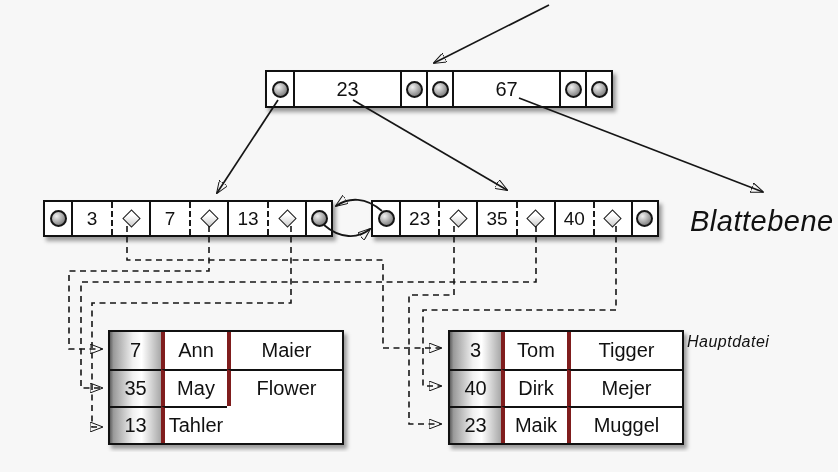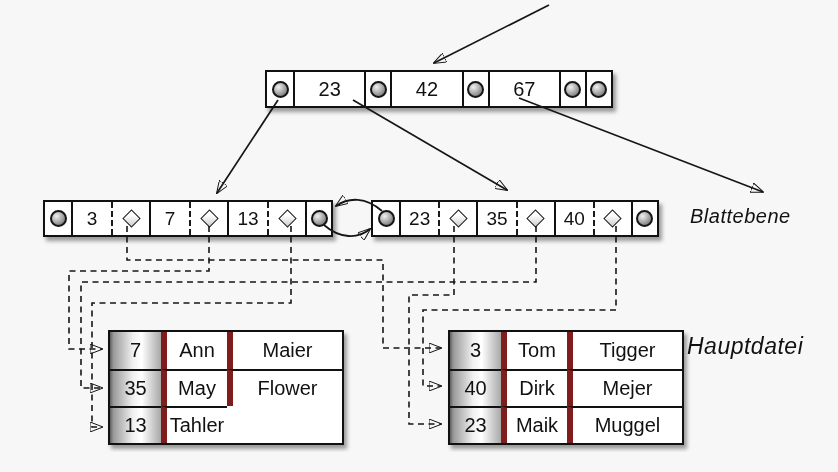--- a/index.html
+++ b/index.html
@@ -59,38 +59,38 @@
     position:absolute;z-index:2;
     display:grid;
     grid-template-columns:51px 66px 115px;
     grid-auto-rows:37px;
     background:#fff;border:2px solid #111;
     box-shadow:3px 4px 4px rgba(0,0,0,0.38);
   }
   .dtable-cell{
     display:flex;align-items:center;justify-content:center;
     font-size:20px;color:#111;
-    border-left:6px solid #7f1d1d;border-top:2px solid #111;
+    border-left:4px solid #7f1d1d;border-top:2px solid #111;
     box-sizing:border-box;
   }
   .dtable-cell.col1{border-left:none;}
   .dtable-cell.row1{border-top:none;}
   .dtable-cell.keycol{
     background:linear-gradient(90deg,#606060 0%,#9a9a9a 7%,#f0f0f0 45%,#ffffff 62%,#a8a8a8 100%);
   }
   #table-left{left:102px;top:330px;}
   #table-right{left:442px;top:330px;}
   
   .lvl-label{
     position:absolute;z-index:2;
-    font-style:italic;font-size:20px;color:#111;
+    font-style:italic;font-size:29px;color:#111;
     letter-spacing:0.5px;
   }
   #label-leaf{left:684px;top:205px;}
-  #label-main{left:681px;top:333px;font-size:23px;}
+  #label-main{left:681px;top:333px;font-size:16px;}
 </style>
 </head>
 <body>
 
 <div id="canvas">
 
   <svg id="connectors" viewBox="0 0 838 472" xmlns="http://www.w3.org/2000/svg">
     <defs>
       <marker id="ah" markerWidth="13" markerHeight="10" refX="12" refY="5" orient="auto" markerUnits="userSpaceOnUse">
         <path d="M0,0 L13,5 L0,10 Z" fill="#161616" stroke="none"></path>
@@ -111,21 +111,20 @@
   </svg>
 
   <div class="node" id="root-node">
     <div class="cell c-ptr">
         <span class="ptr-circle"></span>
       </div>
     <div class="cell c-key">23</div>
     <div class="cell c-ptr">
         <span class="ptr-circle"></span>
       </div>
-    <div class="cell c-key">42</div>
     <div class="cell c-ptr">
         <span class="ptr-circle"></span>
       </div>
     <div class="cell c-key">67</div>
     <div class="cell c-ptr">
         <span class="ptr-circle"></span>
       </div>
     <div class="cell c-ptr">
         <span class="ptr-circle"></span>
       </div>

